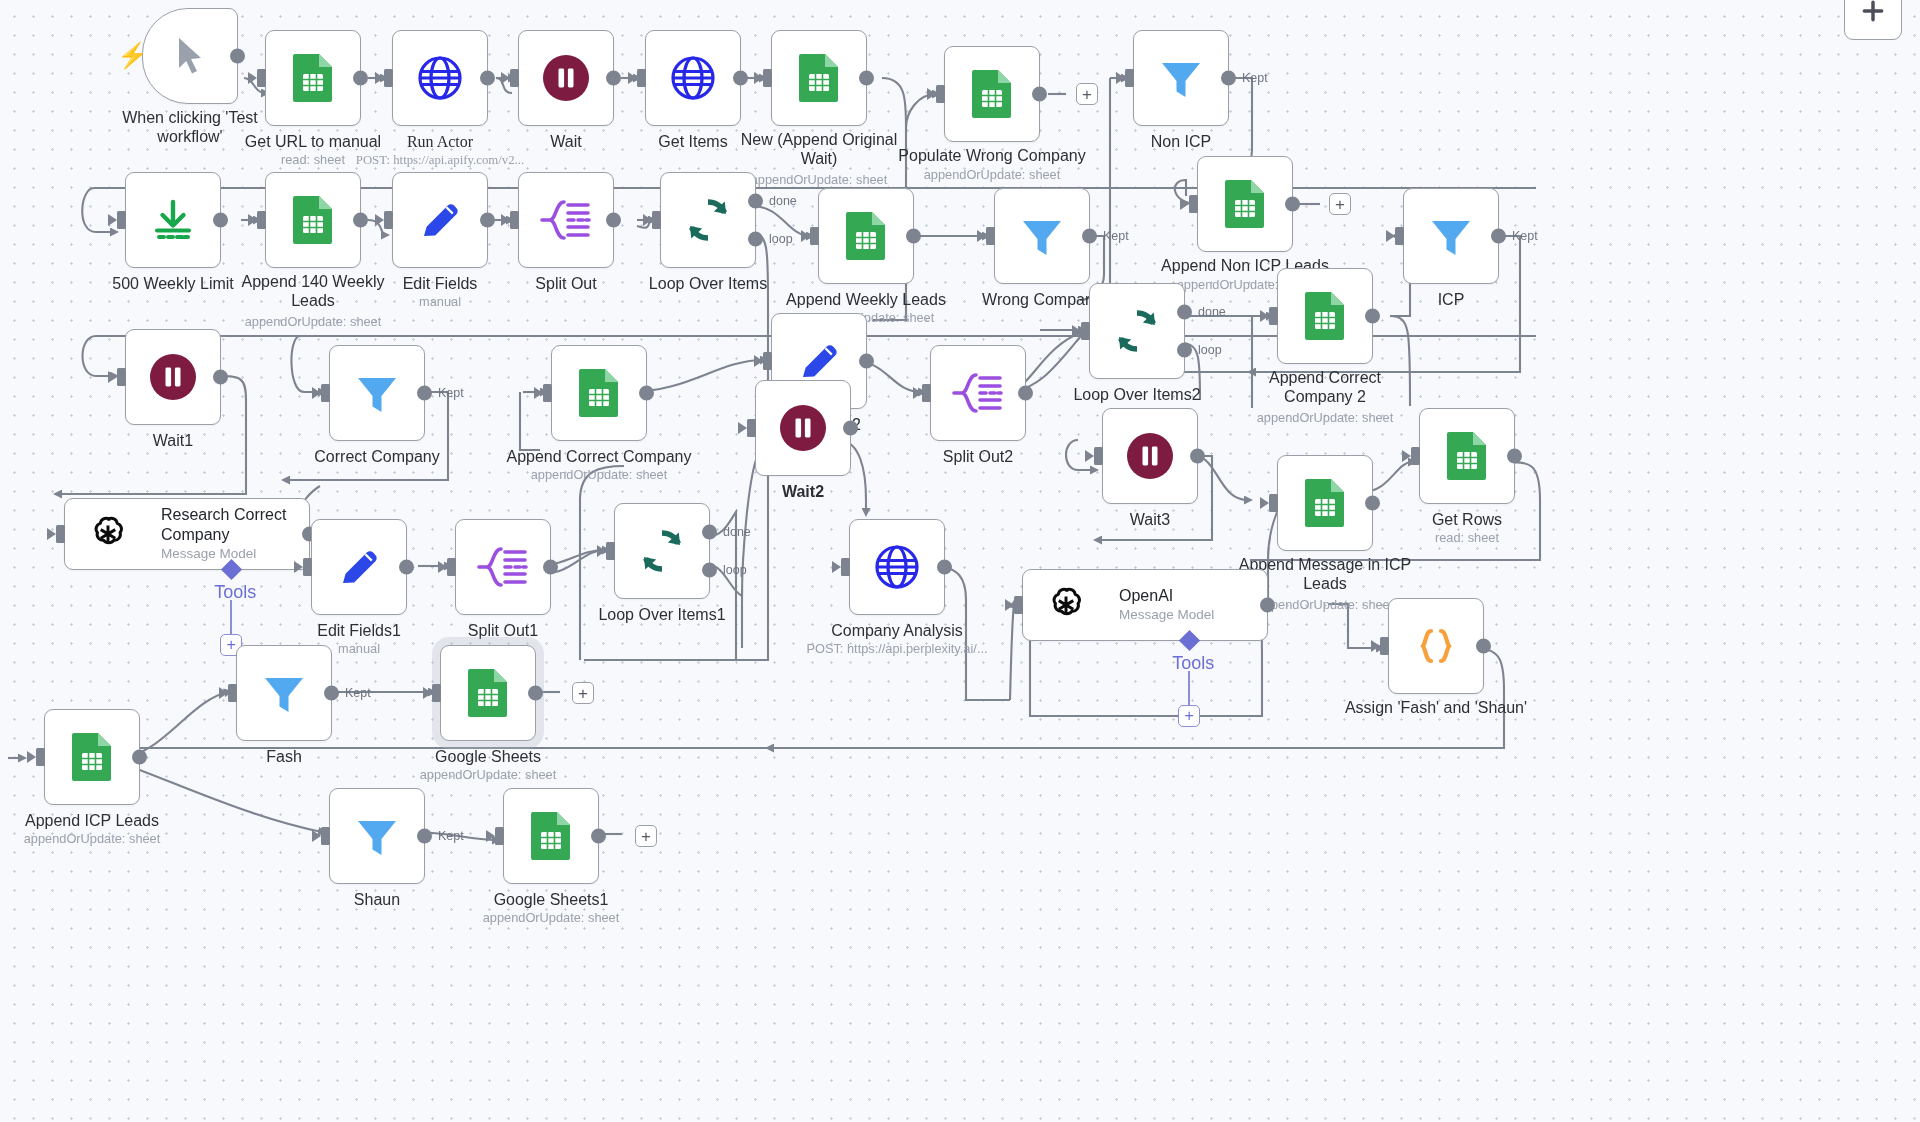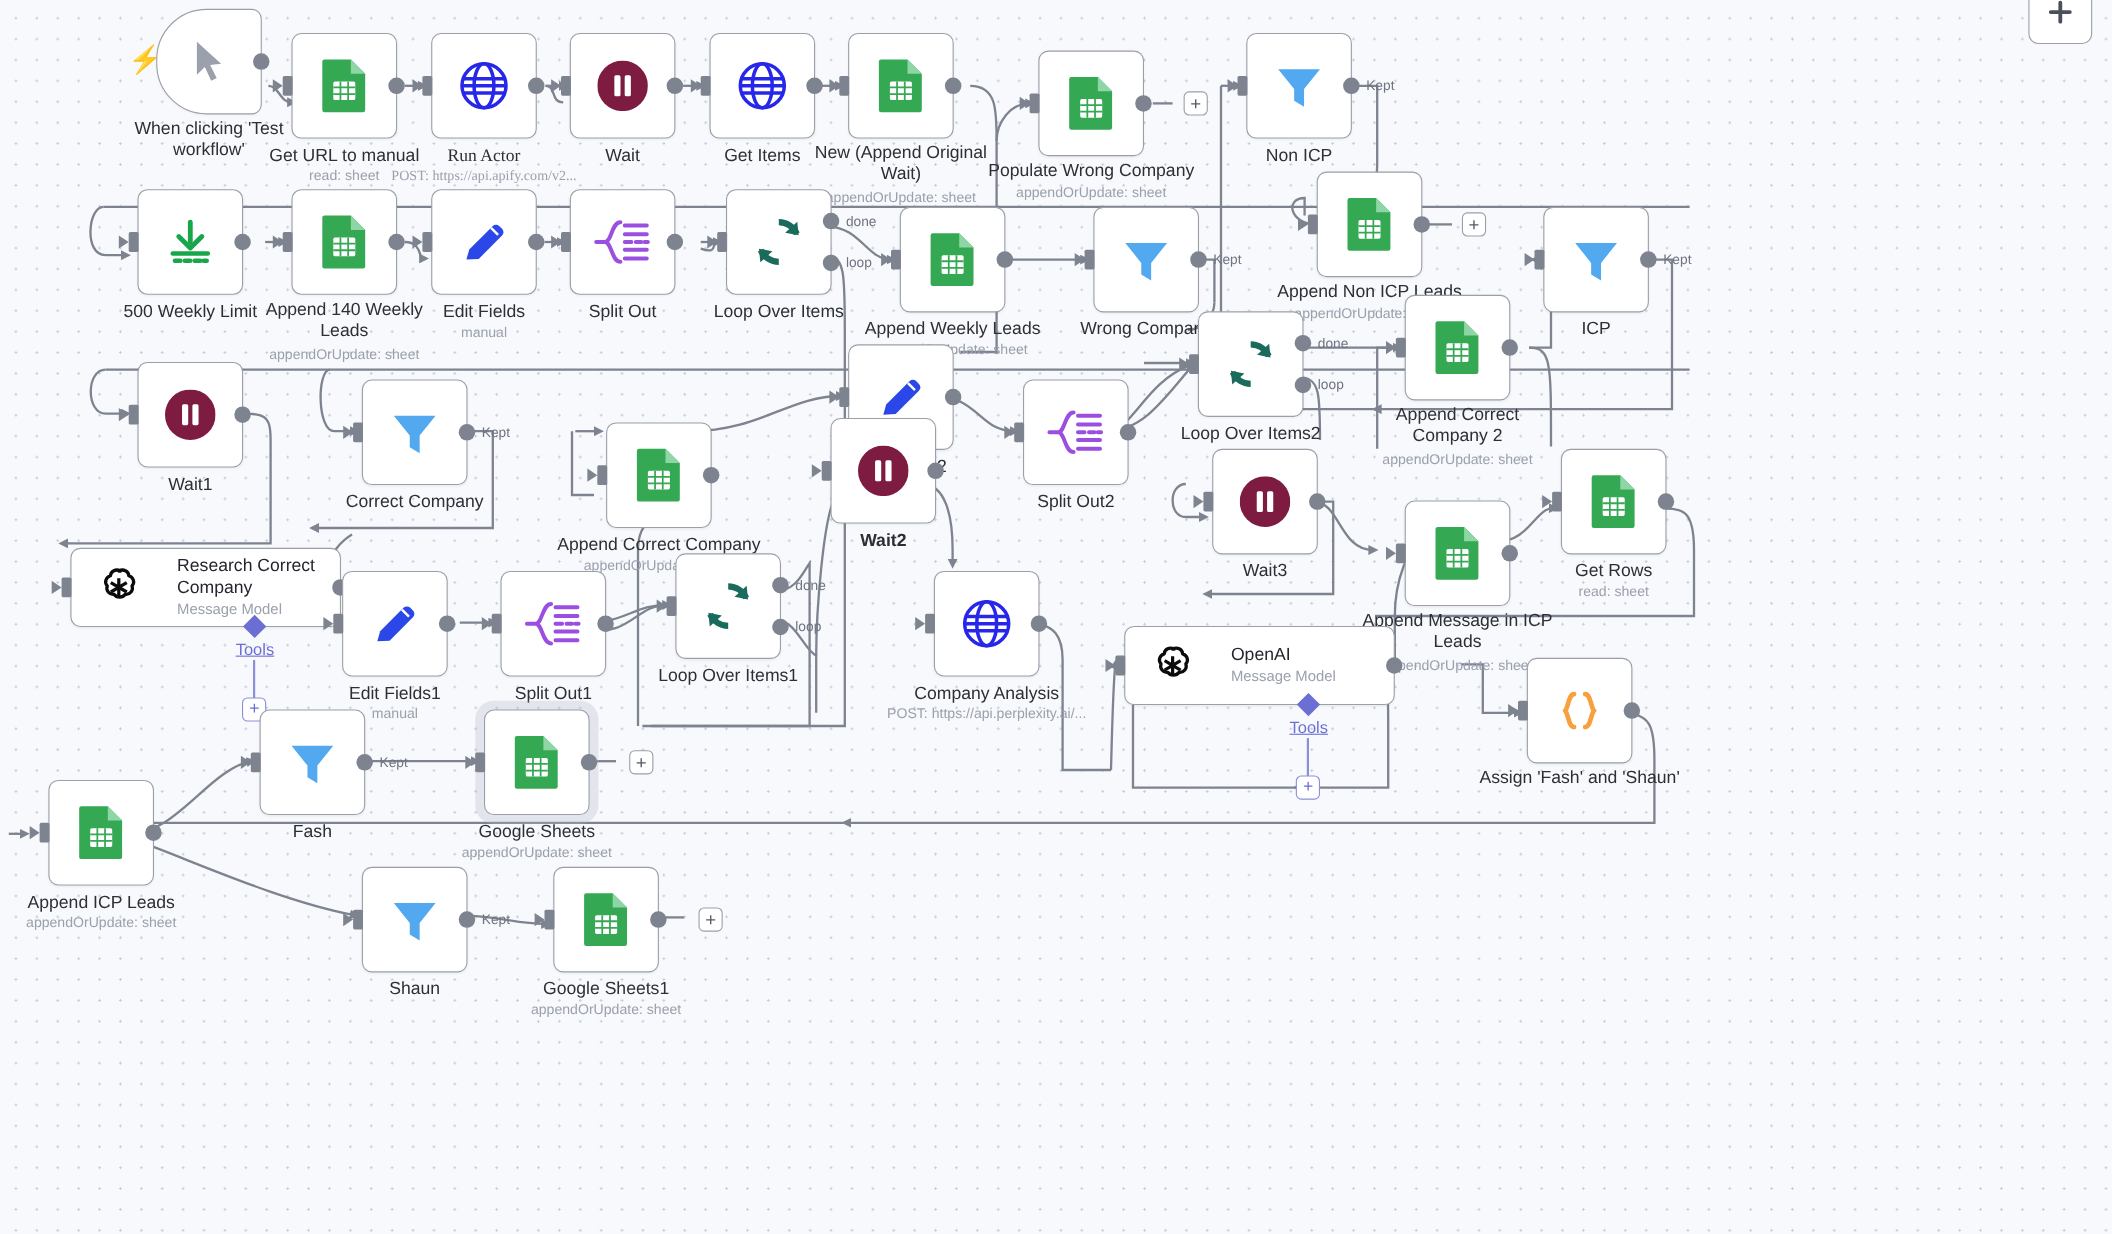--- a/index.html
+++ b/index.html
@@ -127,24 +127,23 @@
   }
   .tools-diamond {
     position: absolute;
     width: 15px; height: 15px;
     background: #6b6fd4;
     transform: rotate(45deg);
     z-index: 5;
   }
   .tools-label {
     position: absolute;
-    font-size: 15px;
+    font-size: 18px;
     color: #6b6fd4;
     z-index: 5;
-    text-decoration: underline;
   }
   .tools-stem {
     position: absolute;
     width: 1.6px;
     background: #8b8fd8;
     z-index: 4;
   }
   .tools-plus {
     position: absolute;
     width: 22px; height: 22px;
@@ -644,21 +643,21 @@
             <svg class="icon" width="48" height="48" viewBox="0 0 48 48">
         <path d="M5 9h38L28.5 27v16l-9-5.5V27z" fill="#53a9f0"></path>
       </svg>
           </span>
           <span class="port-in"></span>
           <span class="port-out"></span>
           <span class="port-lbl" style="left:108px;top:40px">Kept</span>
         </div>
         <span class="node-label" style="top:102px;width:210px">Correct Company</span>
       </div>
-      <div class="node" style="left: 551px; top: 345px; margin-top: 39px;">
+      <div class="node" style="left: 551px; top: 345px;">
         <div class="node-box square">
           <span>
             <svg class="icon" width="44" height="52" viewBox="0 0 44 52">
         <path d="M4 2h24l13 13v33a2 2 0 0 1-2 2H4a2 2 0 0 1-2-2V4a2 2 0 0 1 2-2z" fill="#34a853"></path>
         <path d="M28 2l13 13H28z" fill="#8fd6a6"></path>
         <rect x="12" y="22" width="20" height="17" rx="1.5" fill="#fff"></rect>
         <g stroke="#34a853" stroke-width="1.6">
           <path d="M12 27.5h20M12 33.5h20M18.5 22v17M25.5 22v17"></path>
         </g>
       </svg>

